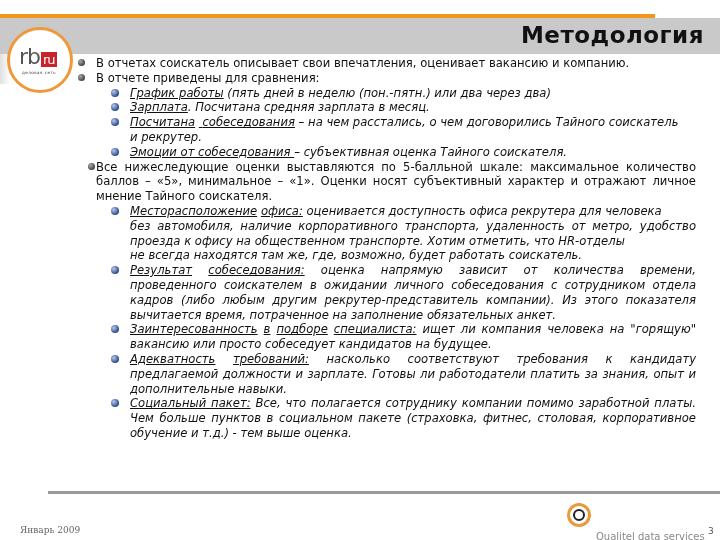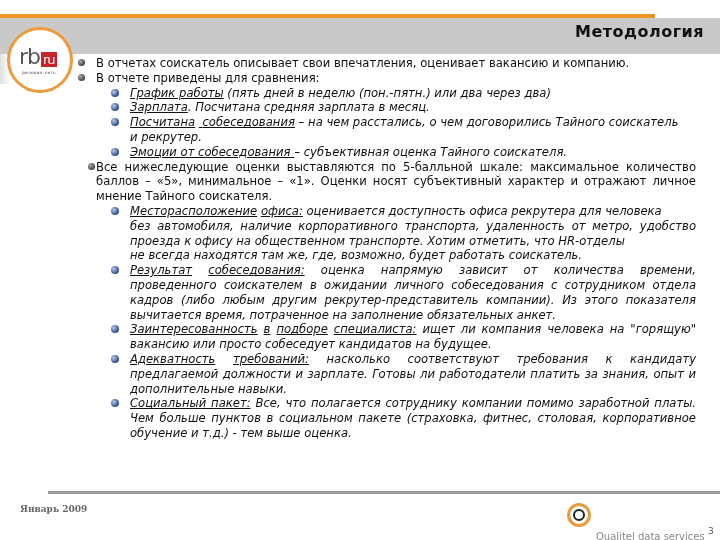--- a/index.html
+++ b/index.html
@@ -1,38 +1,38 @@
 <!DOCTYPE html>
 <html><head>
 <meta charset="utf-8">
 <style>
   * { box-sizing: border-box; margin: 0; padding: 0; }
   html, body { width: 720px; height: 540px; background: #ffffff; overflow: hidden; }
   body { position: relative; font-family: "DejaVu Sans", sans-serif; color: #111; }
 
   .top-orange { position: absolute; left: 0; top: 14px; width: 655px; height: 4px; background: #f0961e; }
   .top-gray { position: absolute; left: 0; top: 18px; width: 720px; height: 36px; background: #c9c9c9; }
-  .title { position: absolute; right: 16px; top: 22px; font-size: 16px; font-weight: bold; color: #111; letter-spacing: 0.5px; font-family: "DejaVu Sans", sans-serif; }
+  .title { position: absolute; right: 16px; top: 22px; font-size: 23px; font-weight: bold; color: #111; letter-spacing: 0.5px; font-family: "DejaVu Sans", sans-serif; }
   .left-shade { position: absolute; left: 0; top: 54px; width: 10px; height: 30px; background: linear-gradient(to right, #e0e0e0, #fff); }
 
   .logo { position: absolute; left: 7px; top: 27px; width: 66px; height: 66px; border-radius: 50%; border: 3px solid #ee9a3a; background: #fff; }
   .logo-text { position: absolute; left: 9px; top: 14px; font-family: "DejaVu Sans", sans-serif; font-size: 22px; color: #555; letter-spacing: -1px; }
   .logo-ru { background: #c8222a; color: #fff; padding: 0 2px; margin-left: 1px; font-size: 13px; }
   .logo-sub { position: absolute; left: 12px; top: 40px; font-size: 4px; color: #333; letter-spacing: 0.5px; }
 
   .content { position: absolute; left: 96px; top: 56px; width: 600px; font-size: 11.6px; line-height: 14.8px; }
   .l1 { position: relative; padding-left: 0; }
   .l1 .bul { position: absolute; left: -18px; top: 3px; width: 7px; height: 7px; border-radius: 50%; background: radial-gradient(circle at 35% 35%, #aaa, #444 70%); }
   .l2 { position: relative; padding-left: 34px; font-style: italic; }
   .l2 .bul { position: absolute; left: 15px; top: 3px; width: 8px; height: 8px; border-radius: 50%; background: radial-gradient(circle at 35% 35%, #b8c9e8, #2a4a8a 70%); }
   .just { text-align: justify; }
   u { text-decoration: underline; }
 
   .bottom-line { position: absolute; left: 48px; top: 491px; width: 672px; height: 3px; background: #9a9a9a; }
-  .date { position: absolute; left: 20px; top: 504px; font-size: 9px; font-weight: bold; color: #666; font-family: "DejaVu Serif", serif; }
+  .date { position: absolute; left: 20px; top: 525px; font-size: 9px; font-weight: normal; color: #666; font-family: "DejaVu Serif", serif; }
   .prepared { position: absolute; left: 504px; top: 515px; font-size: 8px; color: #888; margin-top: 44px; }
   .q-logo { position: absolute; left: 567px; top: 503px; width: 24px; height: 24px; border-radius: 50%; border: 3px solid #e89a3c; background: #fff; }
   .q-inner { position: absolute; left: 3px; top: 3px; width: 12px; height: 12px; border-radius: 50%; border: 2px solid #222; }
   .qualitel { position: absolute; left: 596px; top: 531px; font-size: 10px; color: #888; }
   .page-num { position: absolute; left: 708px; top: 526px; font-size: 9px; color: #555; }
 </style>
 </head>
 <body>
 
 <div class="top-orange"></div>

